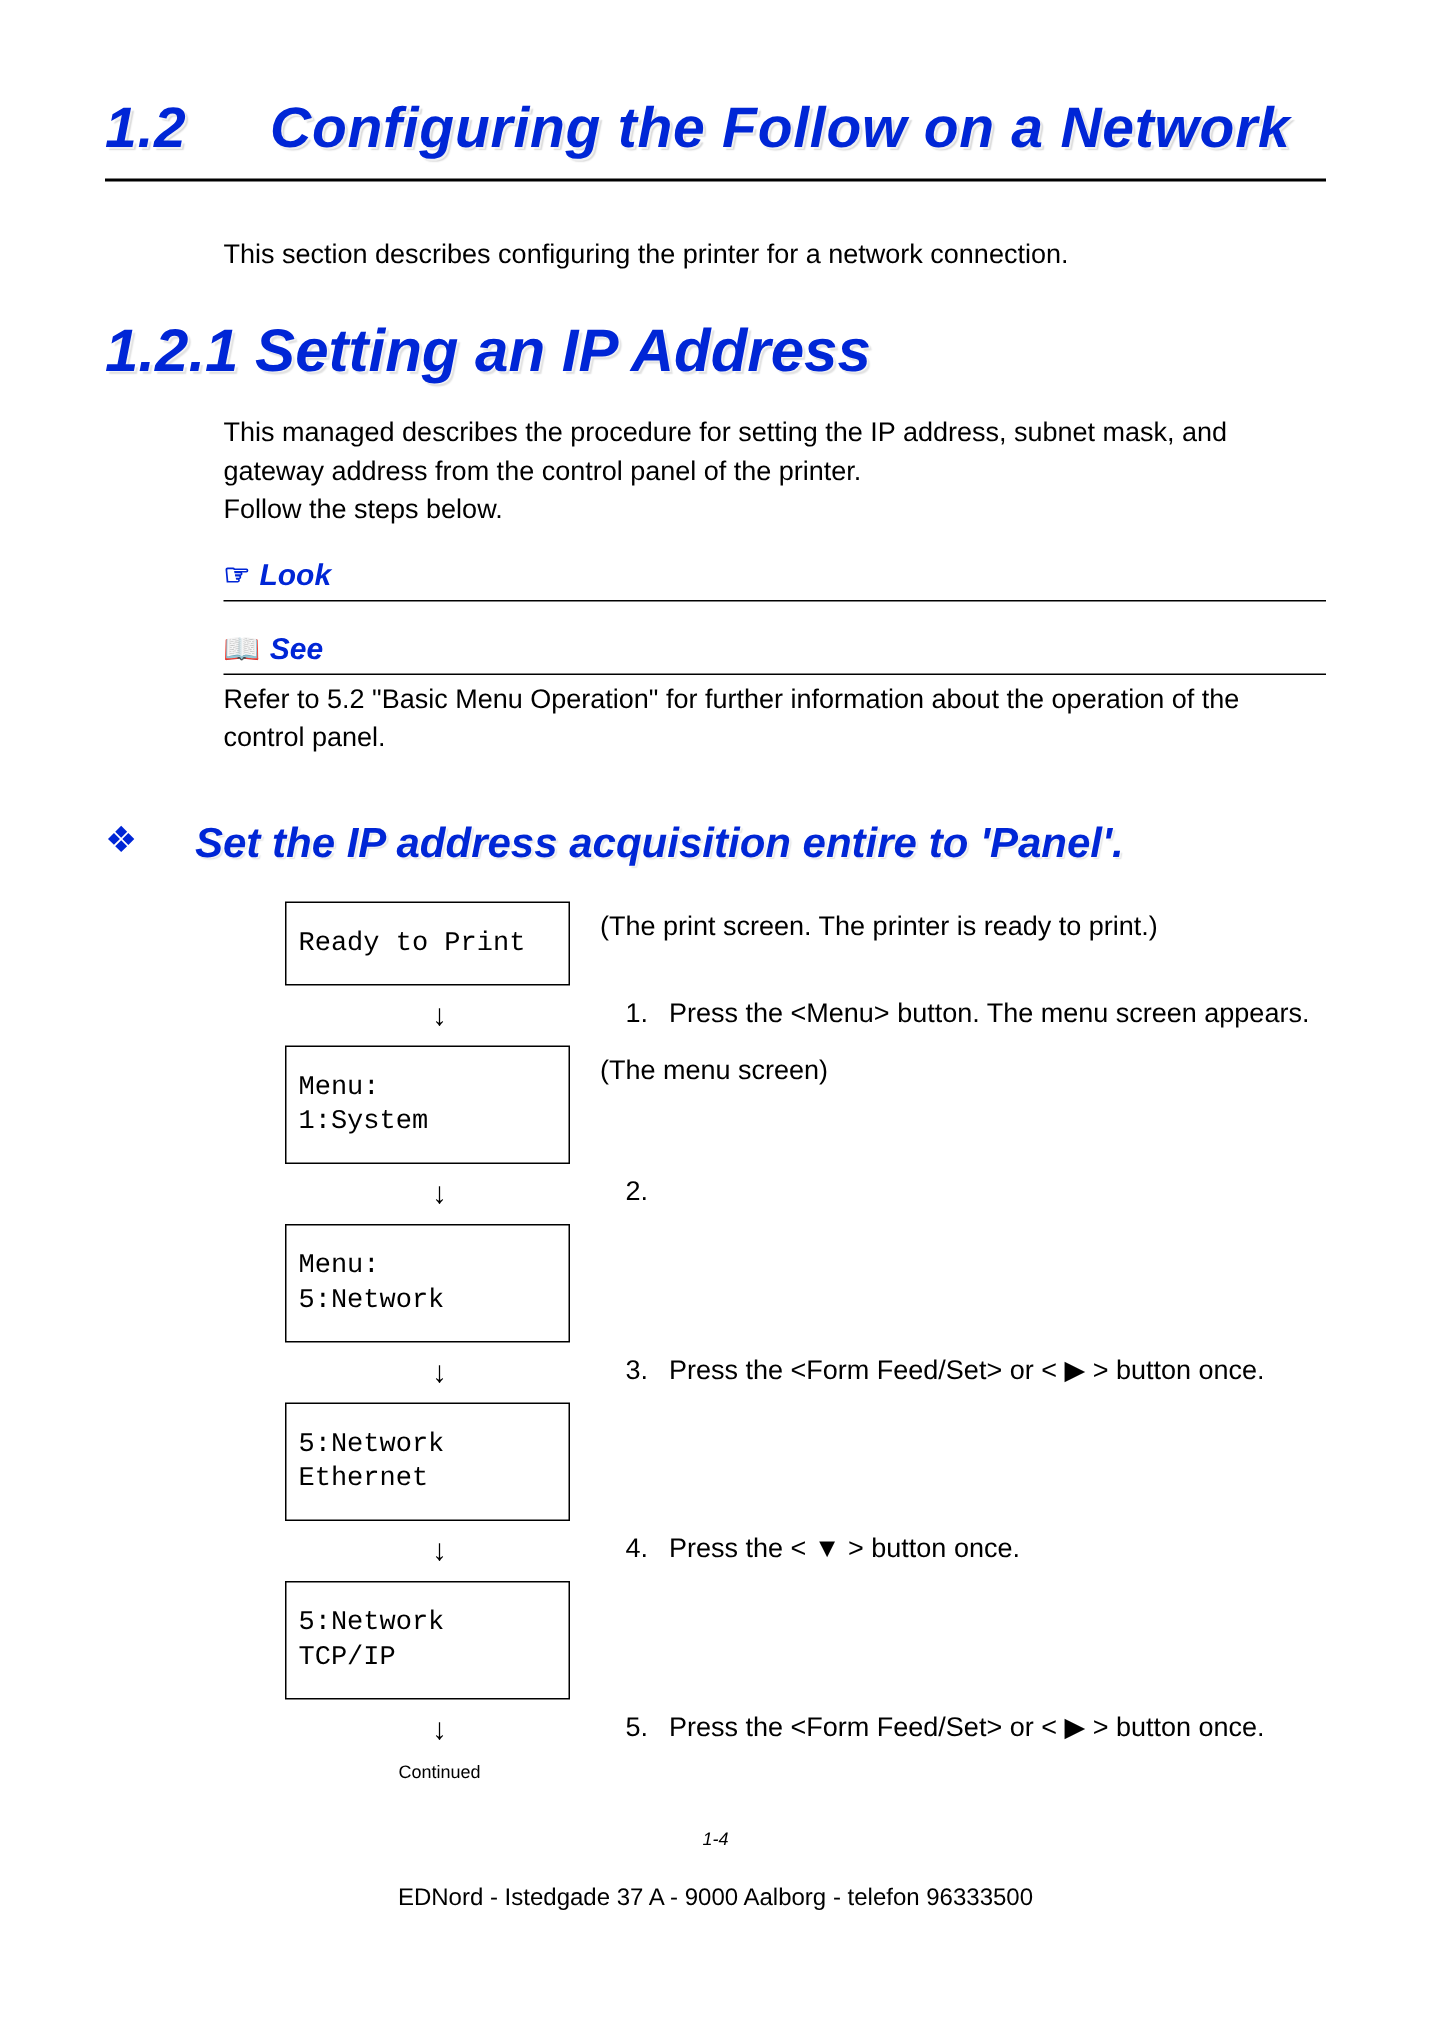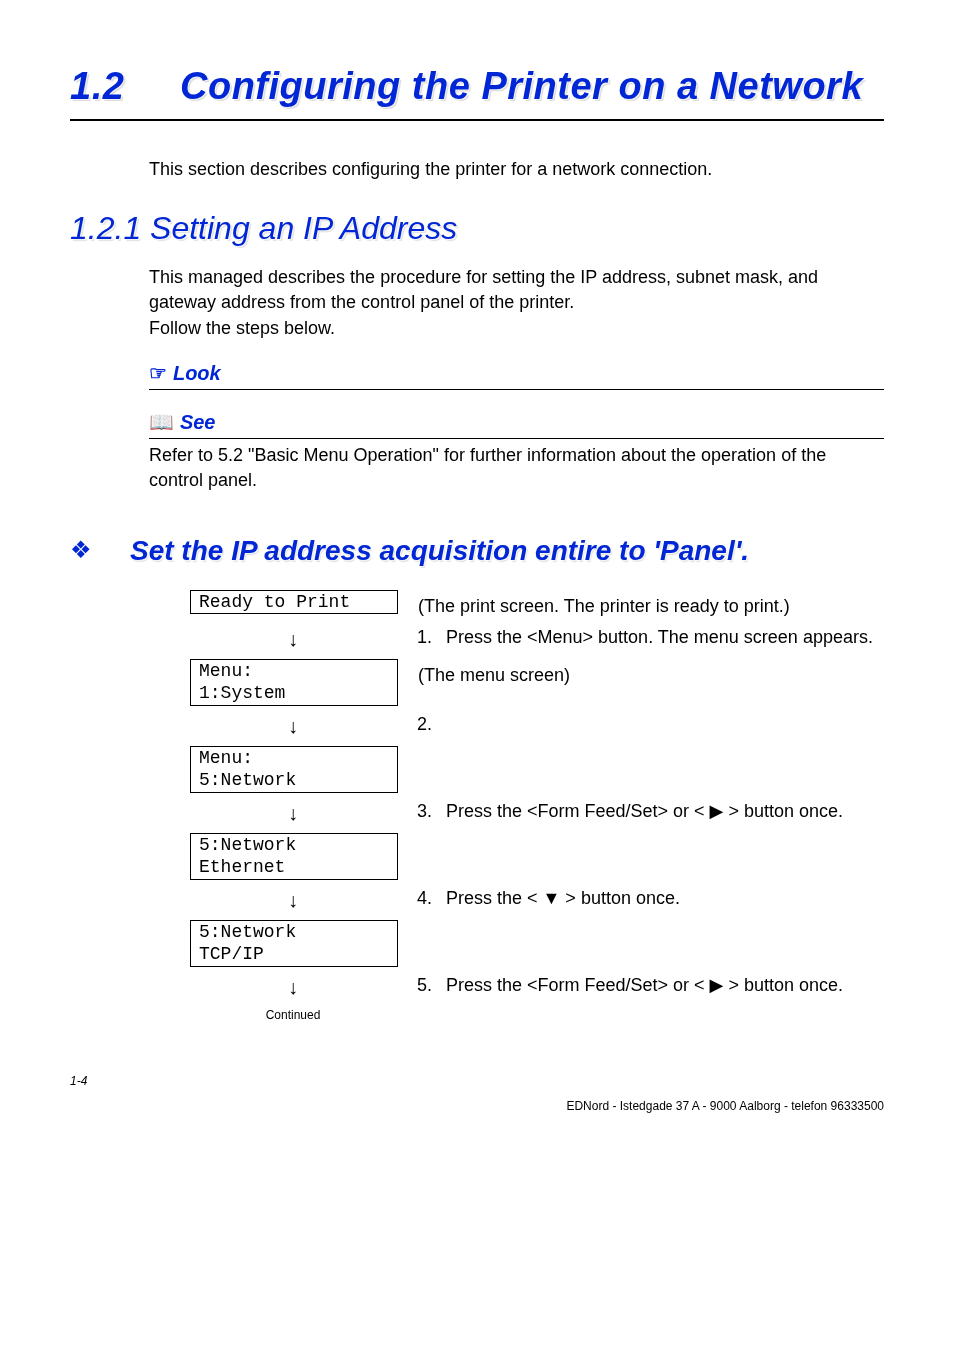--- a/index.html
+++ b/index.html
@@ -32,22 +32,22 @@
     border-top: 2px solid #000;
     margin: 6px 0 36px 0;
   }
 
   .body-indent {
     margin-left: 79px;
   }
 
   .h2 {
     color: #0026d6;
-    font-size: 32px;
-    font-weight: normal;
+    font-size: 40px;
+    font-weight: bold;
     font-style: italic;
     margin-top: 24px;
     margin-bottom: 14px;
     text-shadow: 1px 1px 0px rgba(255,255,255,0.6), 2px 2px 1px rgba(0,0,0,0.12);
   }
 
   .callout-title {
     color: #0026d6;
     font-weight: bold;
     font-style: italic;
@@ -91,22 +91,22 @@
   }
   .row {
     display: flex;
     align-items: flex-start;
     margin-bottom: 6px;
   }
   .lcd {
     border: 1px solid #000;
     font-family: "Courier New", monospace;
     font-size: 18px;
-    padding: 0 8px;
-    width: 208px;
+    padding: 16px 8px;
+    width: 190px;
     box-sizing: border-box;
     white-space: pre;
     line-height: 1.25;
   }
   .arrowcol {
     width: 206px;
     text-align: center;
     font-size: 20px;
   }
   .stepnum {
@@ -117,36 +117,37 @@
   .steptext {
     flex: 1;
     padding-left: 8px;
   }
   .paren {
     padding-left: 20px;
     padding-top: 4px;
   }
 
   .footer {
-    margin-top: 50px;
+    text-align: center;
+    margin-top: 28px;
     font-size: 12px;
     font-style: italic;
   }
   .footer2 {
-    text-align: right;
-    font-size: 12px;
-    margin-top: 8px;
+    text-align: center;
+    font-size: 16px;
+    margin-top: 20px;
   }
 </style>
 </head>
 <body>
 
 <div class="h1">
   <span class="num">1.2</span>
-  <span>Configuring the Printer on a Network</span>
+  <span>Configuring the Follow on a Network</span>
 </div>
 <hr class="thick">
 
 <div class="body-indent">This section describes configuring the printer for a network connection.</div>
 
 <div class="h2">1.2.1  Setting an IP Address</div>
 
 <div class="body-indent">
   <span>This managed describes the procedure for setting the IP address, subnet mask, and gateway address from the control panel of the printer.</span><br>
   <span>Follow the steps below.</span>

